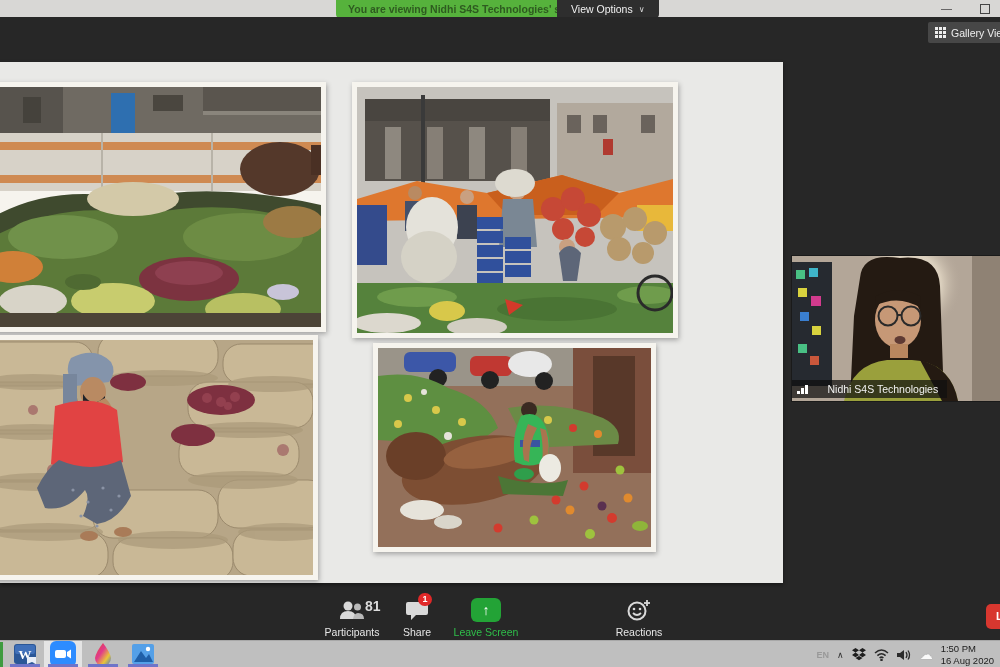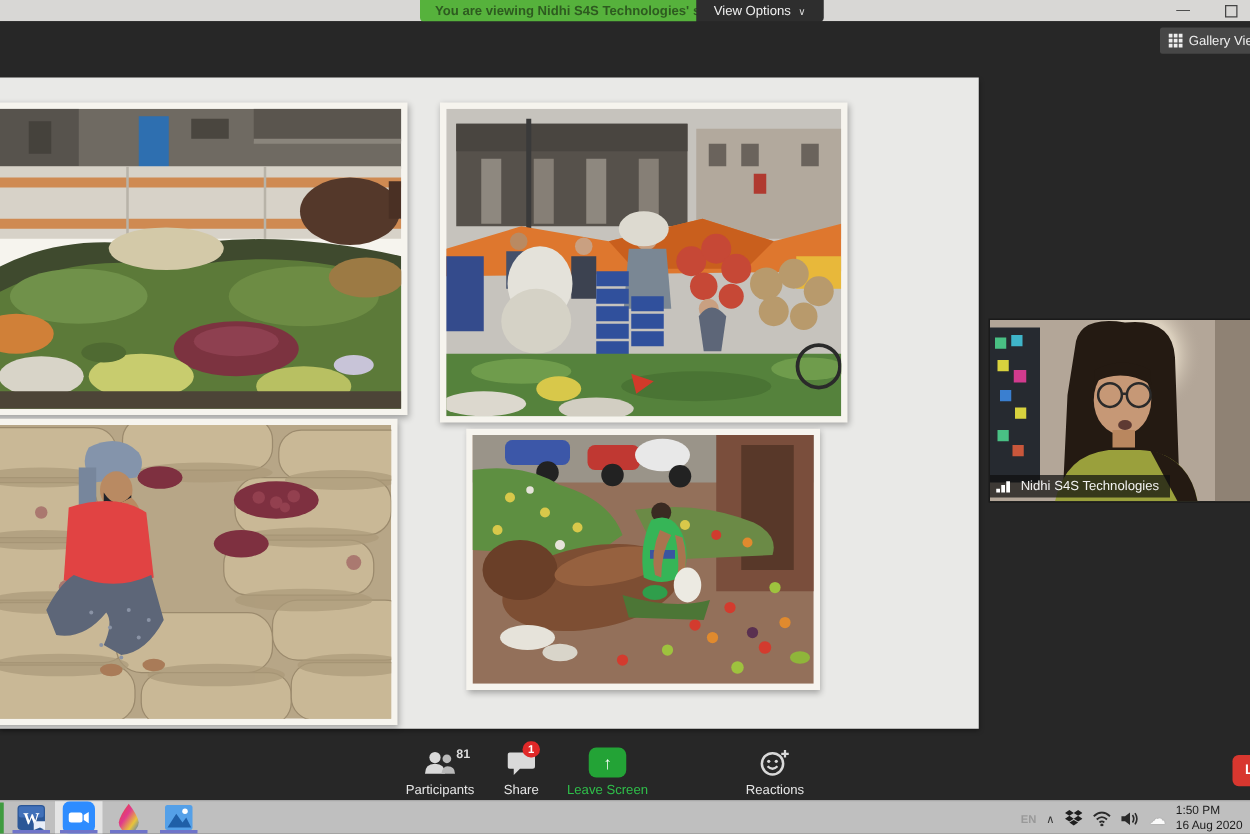--- a/index.html
+++ b/index.html
@@ -30,31 +30,31 @@
   .grid-icon i{background:#eee;}
 
   
   #slide{left:0;top:45px;width:783px;height:521px;background:#e9e9e7;box-shadow:0 2px 4px rgba(0,0,0,.4);}
   .photo{background:#f6f4ee;padding:5px;box-shadow:1px 2px 5px rgba(0,0,0,.3);}
   .photo svg{display:block;}
 
   
   #video-thumb{left:791px;top:238px;width:209px;height:145px;background:#1a1a1a;border:1px solid #1a1a1a;}
   #video-name{left:0;bottom:3px;background:rgba(15,15,15,.72);display:flex;align-items:center;
-    gap:9px;padding:3px 9px 3px 5px;}
+    gap:20px;padding:3px 9px 3px 5px;}
   #video-name span{font-size:10.5px;color:#f2f2f2;white-space:nowrap;}
   .sigbars{display:flex;align-items:flex-end;gap:1.5px;height:9px;}
   .sigbars i{width:2.5px;background:#fff;}
 
   
   #toolbar{left:0;top:575px;width:1000px;height:48px;display:block;}
   .tool{position:absolute;top:6px;display:flex;flex-direction:column;align-items:center;cursor:pointer;width:90px;margin-left:-45px;}
   .tool .ic{height:24px;display:flex;align-items:center;justify-content:center;position:relative;}
   .tool .lbl{font-size:10.5px;color:#e6e6e6;margin-top:4px;white-space:nowrap;}
-  .count{position:absolute;left:26px;top:0;font-size:10px;color:#dcdcdc;font-weight:bold;}
+  .count{position:absolute;left:26px;top:0;font-size:14px;color:#dcdcdc;font-weight:bold;}
   .badge{position:absolute;left:12px;top:-5px;min-width:10px;height:13px;padding:0 2px;background:#e02828;
     border-radius:7px;color:#fff;font-size:9px;font-weight:bold;line-height:13px;text-align:center;}
   #share-btn-ic{width:30px;height:24px;background:#23a336;border-radius:6px;display:flex;align-items:center;
     justify-content:center;color:#fff;font-size:14px;font-weight:bold;}
   #leave-btn{left:986px;top:587px;height:25px;background:#d8372f;border-radius:5px;color:#fff;
     font-size:11px;font-weight:bold;line-height:25px;padding:0 14px 0 10px;cursor:pointer;}
 
   
   #taskbar{left:0;top:640px;width:1000px;height:27px;background:#bfbfbf;border-top:1px solid #a8a8a8;}
   .tb-cell{position:absolute;top:0;width:38px;height:26px;display:flex;align-items:center;justify-content:center;cursor:pointer;}
@@ -404,21 +404,21 @@
       <div class="tool" style="left:486px;">
         <div class="ic">
           <div id="share-btn-ic">
               <span>↑</span>
             </div>
         </div>
         <span class="lbl" style="color:#2fbf4a;">Leave Screen</span>
       </div>
 
 
-      <div class="tool" style="left:620px;">
+      <div class="tool" style="left:639px;">
         <div class="ic">
           <svg width="24" height="22" viewBox="0 0 24 22">
             <circle cx="10" cy="12" r="8.5" fill="none" stroke="#d9d9d9" stroke-width="2"></circle>
             <circle cx="7" cy="10" r="1.3" fill="#d9d9d9"></circle>
             <circle cx="13" cy="10" r="1.3" fill="#d9d9d9"></circle>
             <path d="M6,14 Q10,18 14,14" fill="none" stroke="#d9d9d9" stroke-width="1.8"></path>
             <line x1="20" y1="1" x2="20" y2="7" stroke="#d9d9d9" stroke-width="1.8"></line>
             <line x1="17" y1="4" x2="23" y2="4" stroke="#d9d9d9" stroke-width="1.8"></line>
           </svg>
         </div>

